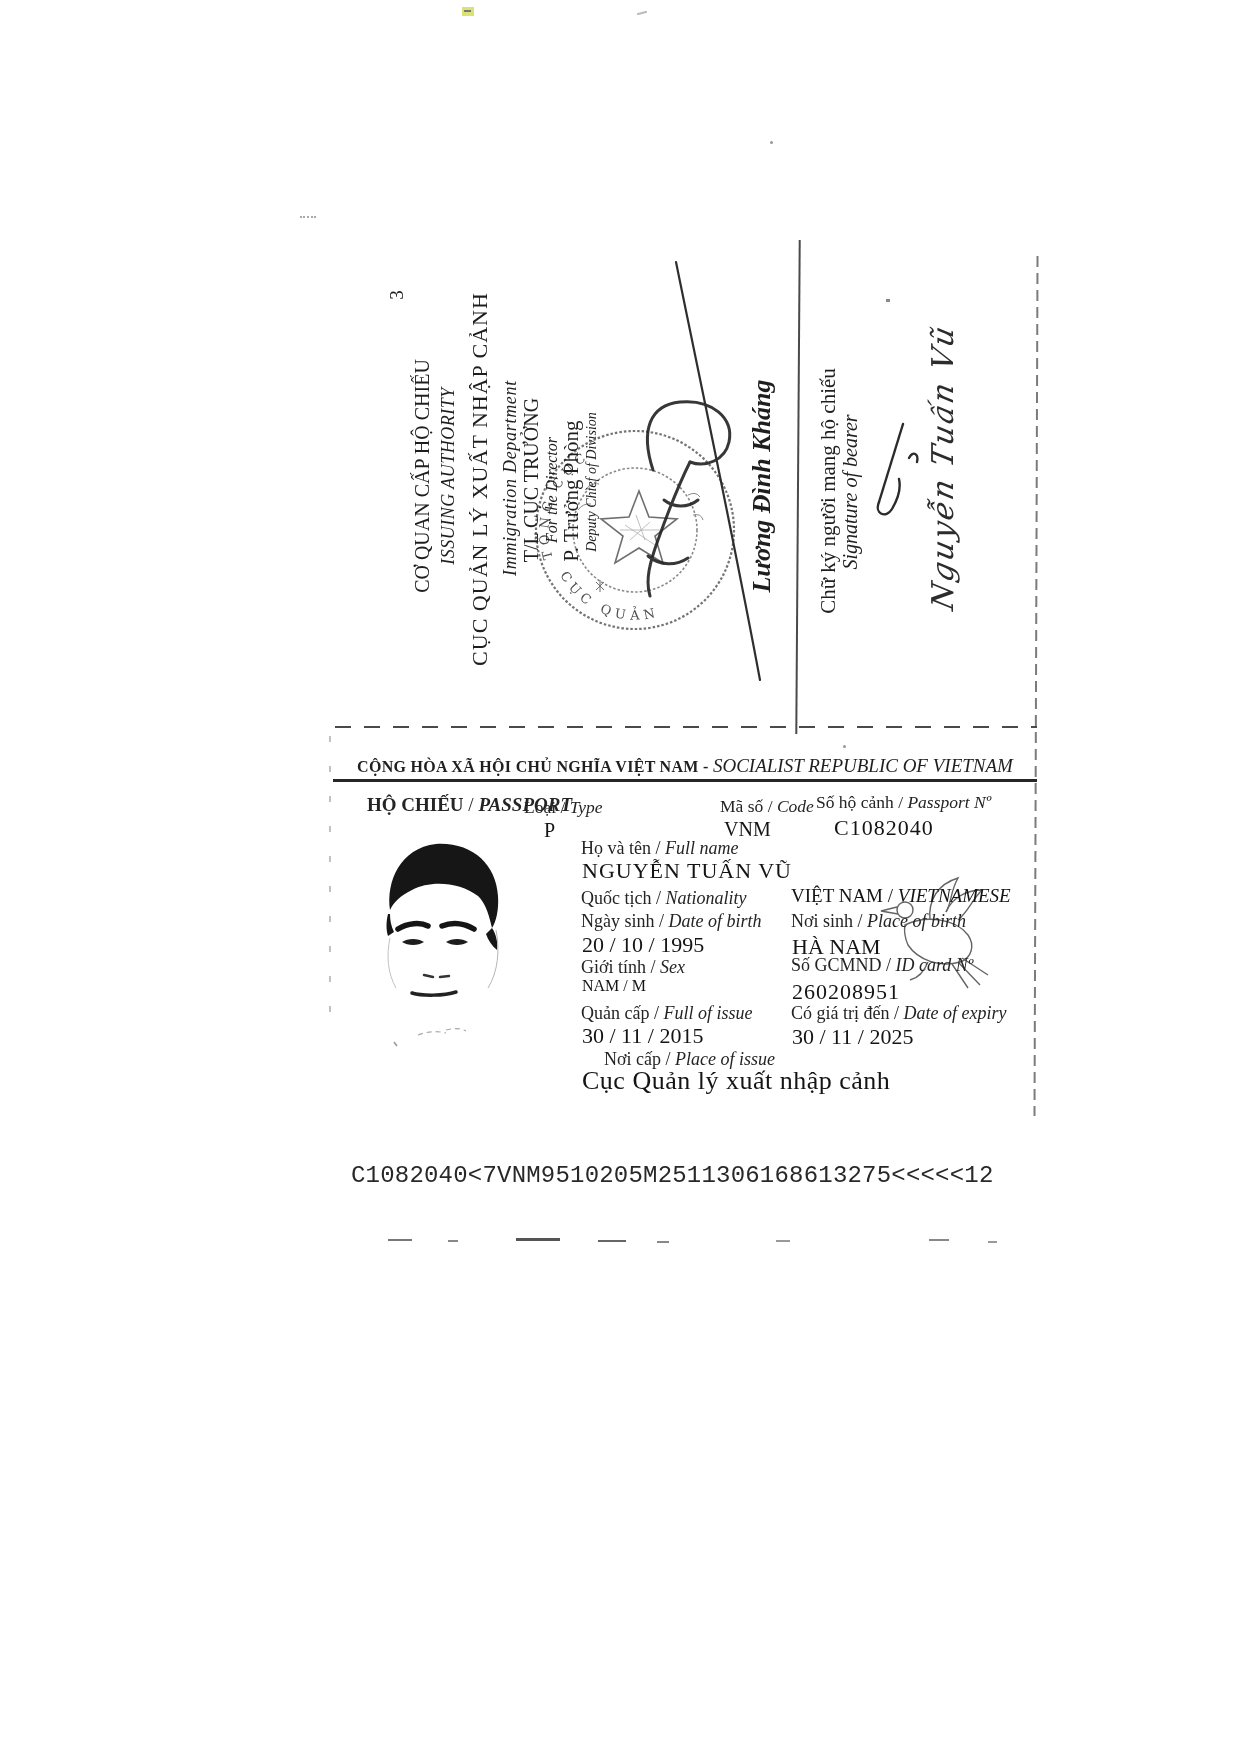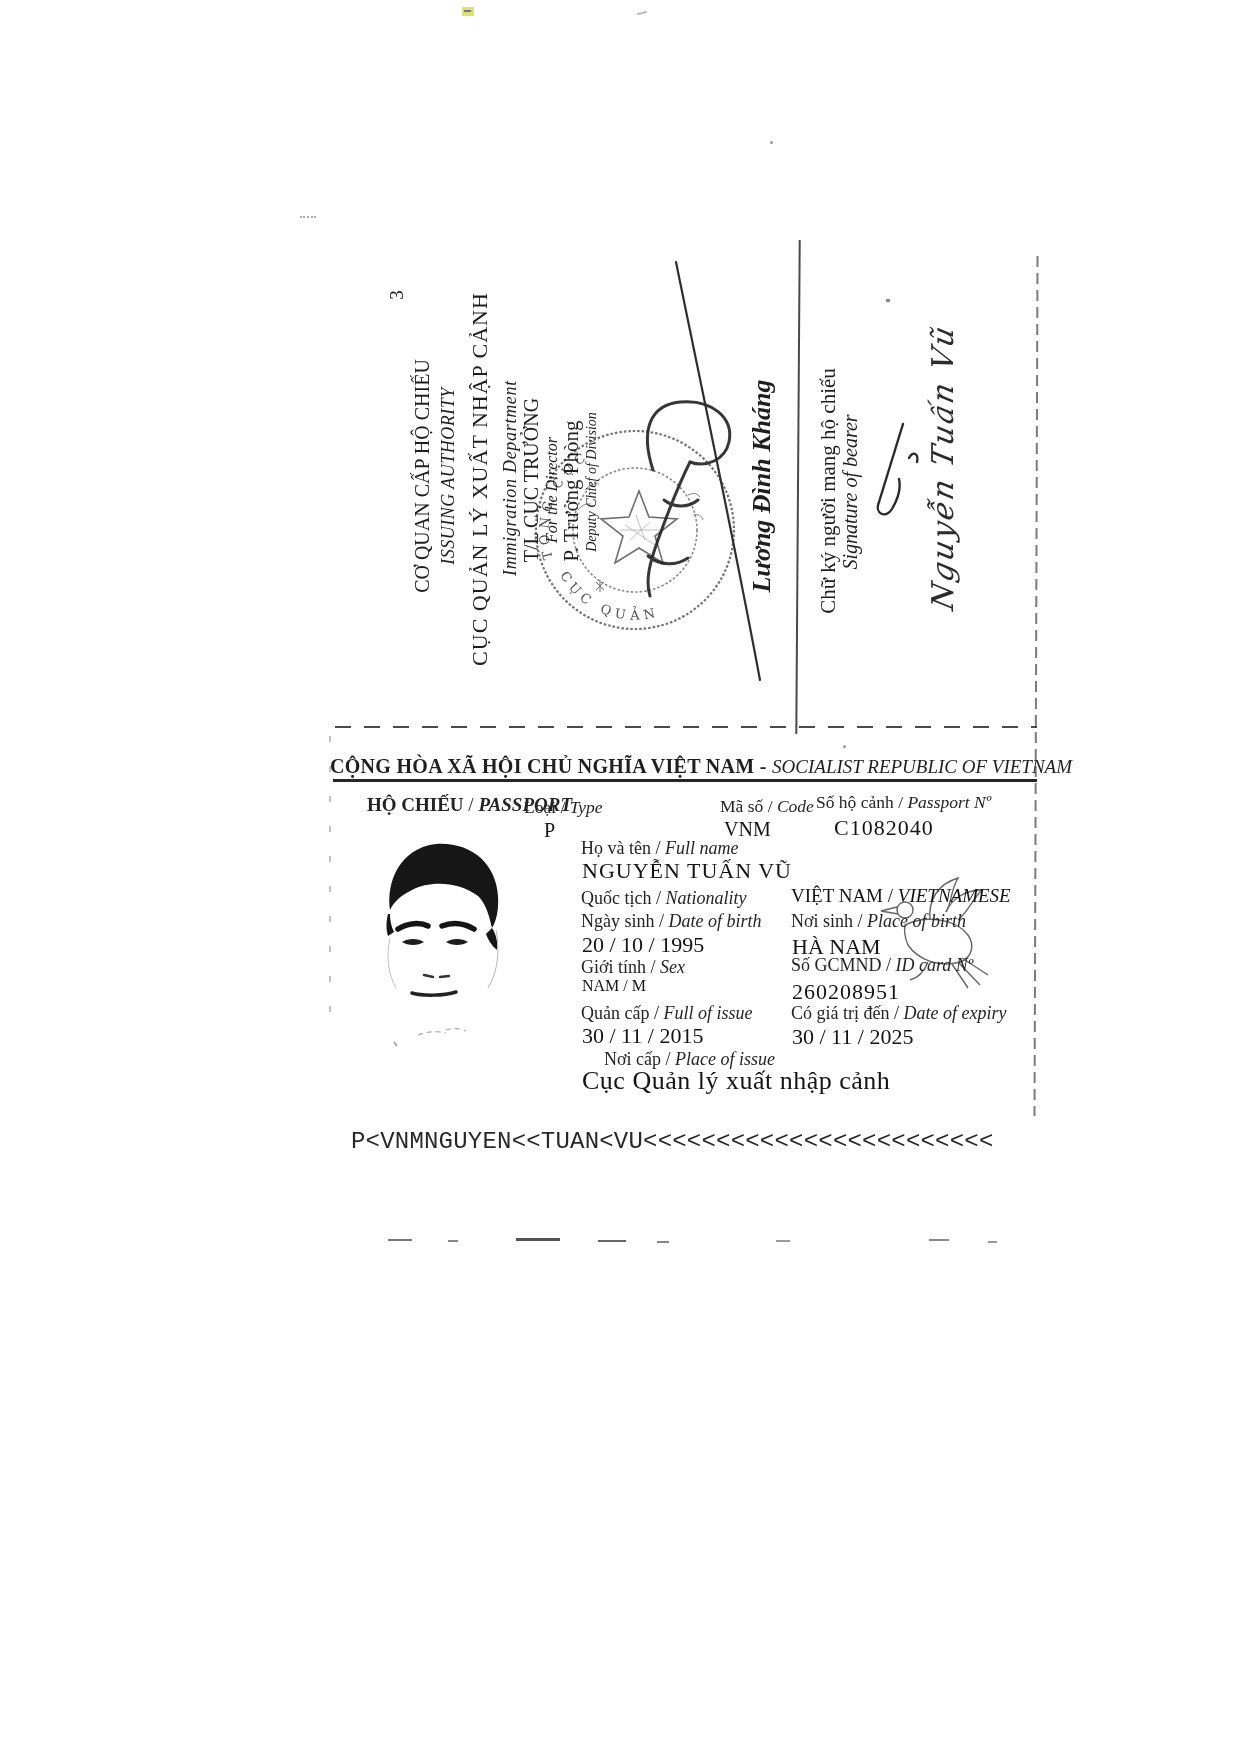--- a/index.html
+++ b/index.html
@@ -9,21 +9,21 @@
   
   .rot{position:absolute;white-space:nowrap;transform:translate(-50%,-50%) rotate(-90deg);color:#1e1e1e;}
   .it{font-style:italic;}
   .b{font-weight:bold;}
   .hand{font-family:"DejaVu Serif",serif;font-style:italic;color:#2c2c2c;
         transform:translate(-50%,-50%) rotate(-90deg) skewX(-12deg);}
   
   .lbl{position:absolute;font-size:18px;color:#242424;white-space:nowrap;}
   .val{position:absolute;color:#141414;white-space:nowrap;}
   .title{position:absolute;left:330px;top:755px;width:710px;text-align:center;white-space:nowrap;}
-  .title .vi{font-weight:bold;font-size:20px;letter-spacing:.3px;}
+  .title .vi{font-weight:bold;font-size:16px;letter-spacing:.3px;}
   .title .en{font-style:italic;font-size:19px;}
   .rule{position:absolute;background:#262626;}
   .dashrow{position:absolute;height:2px;
            background:repeating-linear-gradient(90deg,#4a4a4a 0 16px,transparent 16px 29px);}
   .vdash{position:absolute;width:2px;
          background:repeating-linear-gradient(180deg,#5a5a5a 0 11px,transparent 11px 17px);}
   .vfaint{position:absolute;width:1.5px;opacity:.6;
           background:repeating-linear-gradient(180deg,#999 0 6px,transparent 6px 30px);}
   .mrz{position:absolute;font-family:"Liberation Mono","DejaVu Sans Mono",monospace;
        font-size:24px;letter-spacing:.2px;color:#282828;white-space:pre;}
@@ -189,21 +189,21 @@
   <div class="lbl" style="left:791px;top:955px">
     <span>Số GCMND</span><span> / </span><span class="it">ID card Nº</span>
   </div>
   <div class="val" style="left:792px;top:979px;font-size:22px;letter-spacing:1px">260208951</div>
 
   <div class="lbl" style="left:791px;top:1003px">
     <span>Có giá trị đến</span><span> / </span><span class="it">Date of expiry</span>
   </div>
   <div class="val" style="left:792px;top:1024px;font-size:22px">30 / 11 / 2025</div>
 
-  <div class="mrz" style="left:351px;top:1128px">P&lt;VNMNGUYEN&lt;&lt;TUAN&lt;VU&lt;&lt;&lt;&lt;&lt;&lt;&lt;&lt;&lt;&lt;&lt;&lt;&lt;&lt;&lt;&lt;&lt;&lt;&lt;&lt;&lt;&lt;&lt;&lt;</div>
+  <div class="mrz" style="left:351px;top:1162px">C1082040&lt;7VNM9510205M2511306168613275&lt;&lt;&lt;&lt;&lt;12</div>
 
   <div class="abs" style="left:462px;top:7px;width:12px;height:9px;background:#d9e063;opacity:.9"></div>
   <div class="abs" style="left:464px;top:10px;width:7px;height:2px;background:#777"></div>
   <div class="abs" style="left:637px;top:12px;width:10px;height:0;border-top:2px solid #bbb;transform:rotate(-14deg)"></div>
   <div class="abs" style="left:300px;top:216px;width:16px;height:0;border-top:2px dotted #aaa"></div>
   <div class="abs" style="left:770px;top:141px;width:3px;height:3px;background:#999;border-radius:50%"></div>
   <div class="abs" style="left:886px;top:299px;width:4px;height:3px;background:#888"></div>
   <div class="abs" style="left:843px;top:745px;width:3px;height:3px;background:#999;border-radius:50%"></div>
 
   <div class="dash" style="left:388px;top:1239px;width:24px;background:#777"></div>

